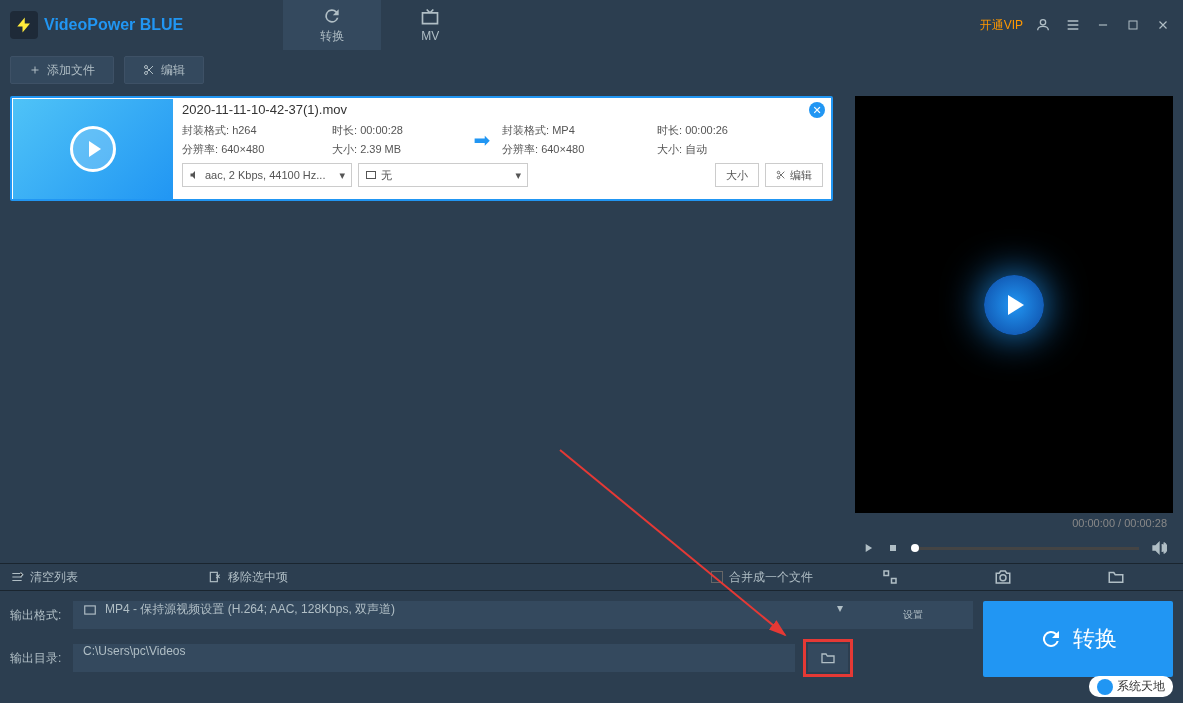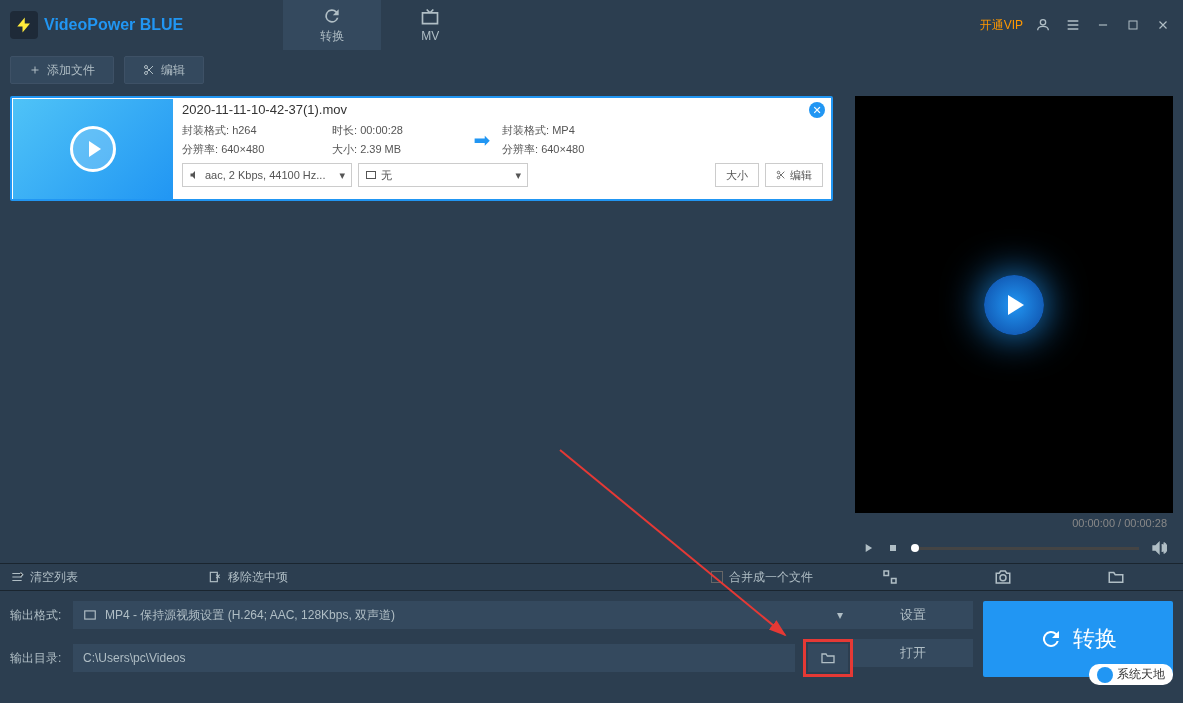--- a/index.html
+++ b/index.html
@@ -69,31 +69,31 @@
 .merge-check { margin-left: auto; margin-right: 20px; display: flex; align-items: center; gap: 6px; cursor: pointer; }
 .checkbox { width: 12px; height: 12px; border: 1px solid #666; }
 
 .preview-actions { width: 340px; display: flex; justify-content: space-around; align-items: center; }
 .pa-icon { cursor: pointer; color: #b0bec5; }
 
 .output-section { padding: 10px; display: flex; }
 .output-left { flex: 1; display: flex; flex-direction: column; gap: 10px; }
 .output-row { display: flex; align-items: center; gap: 8px; }
 .out-label { width: 55px; font-size: 12px; color: #b0bec5; }
-.out-field { flex: 1; height: 28px; background: #34495e; border: none; display: flex; align-items: center; padding: 0 10px; color: #b0bec5; font-size: 12px; justify-content: space-between; cursor: pointer; }
+.out-field { flex: 1; height: 28px; background: #34495e; border: none; display: flex; align-items: flex-start; padding: 0 10px; color: #b0bec5; font-size: 12px; justify-content: space-between; cursor: pointer; }
 .out-icon-btn { width: 40px; height: 28px; background: #34495e; display: flex; align-items: center; justify-content: center; cursor: pointer; }
 .red-box { border: 3px solid #e53935; padding: 2px; }
 
 .output-right { width: 320px; display: flex; gap: 10px; align-items: stretch; }
 .side-btns { display: flex; flex-direction: column; gap: 10px; width: 120px; }
-.side-btn { height: 28px; background: #34495e; display: flex; align-items: center; justify-content: center; cursor: pointer; font-size: 13px; }
+.side-btn { height: 28px; background: #34495e; display: flex; align-items: center; justify-content: center; cursor: pointer; font-size: 10px; }
 .convert-btn { flex: 1; background: #2196f3; color: #fff; display: flex; align-items: center; justify-content: center; gap: 10px; font-size: 22px; cursor: pointer; border-radius: 2px; }
 
 
-.watermark { position: absolute; right: 10px; bottom: 18px; display: flex; align-items: center; gap: 4px; background: #fff; padding: 2px 8px; border-radius: 10px; font-size: 12px; color: #333; }
+.watermark { position: absolute; right: 10px; bottom: 6px; display: flex; align-items: center; gap: 4px; background: #fff; padding: 2px 8px; border-radius: 10px; font-size: 12px; color: #333; }
 .wm-icon { width: 16px; height: 16px; background: #2196f3; border-radius: 50%; }
 
 
 .red-arrow { position: absolute; pointer-events: none; }
 
 svg { display: block; }
 </style>
 </head>
 <body>
 
@@ -186,20 +186,24 @@
             <div><span>时长:</span> <span>00:00:28</span></div>
             <div><span>大小:</span> <span>2.39 MB</span></div>
           </div>
           <div class="info-col c3">
               <span class="arrow-right">➡</span>
             </div>
           <div class="info-col c4">
             <div><span>封装格式:</span> <span>MP4</span></div>
             <div><span>分辨率:</span> <span>640×480</span></div>
           </div>
+          <div class="info-col c5">
+            <div><span>时长:</span> <span>00:00:26</span></div>
+            <div><span>大小:</span> <span>自动</span></div>
+          </div>
         </div>
         <div class="file-controls">
           <div class="dropdown audio">
             <span style="display:flex;align-items:center;gap:4px">
                 <svg width="12" height="12" viewBox="0 0 24 24">
                   <path fill="#555" d="M3 9v6h4l5 5V4L7 9z"></path>
                 </svg>
                 <span>aac, 2 Kbps, 44100 Hz...</span>
               </span>
             <span>▾</span>
@@ -323,23 +327,20 @@
             </svg>
         </div>
       </div>
     </div>
   </div>
   <div class="output-right">
     <div class="side-btns">
       <div class="side-btn">
           <span>设置</span>
         </div>
-      <div class="side-btn">
-          <span>打开</span>
-        </div>
     </div>
     <div class="convert-btn">
       <svg width="24" height="24" viewBox="0 0 24 24">
           <path fill="#fff" d="M17.65 6.35A8 8 0 1 0 19.73 14h-2.08A6 6 0 1 1 12 6a5.9 5.9 0 0 1 4.22 1.78L13 11h7V4z"></path>
         </svg>
       <span>转换</span>
     </div>
   </div>
 </div>
 

